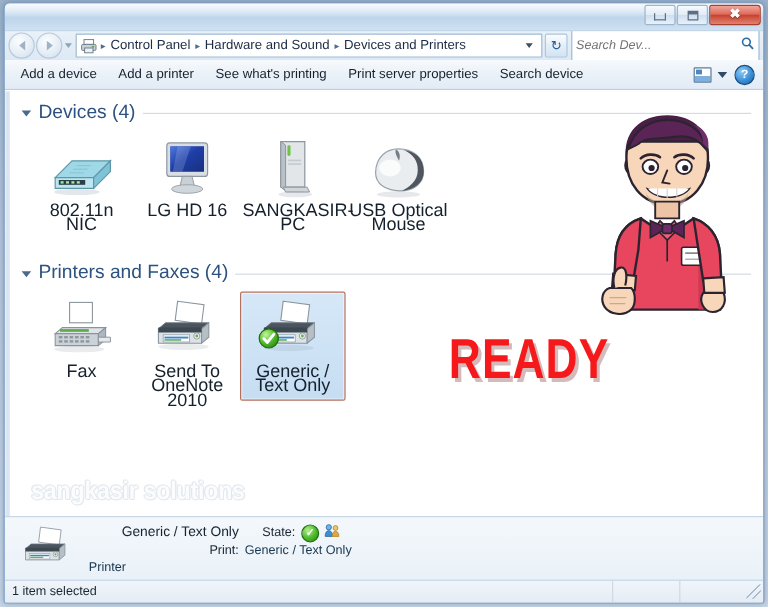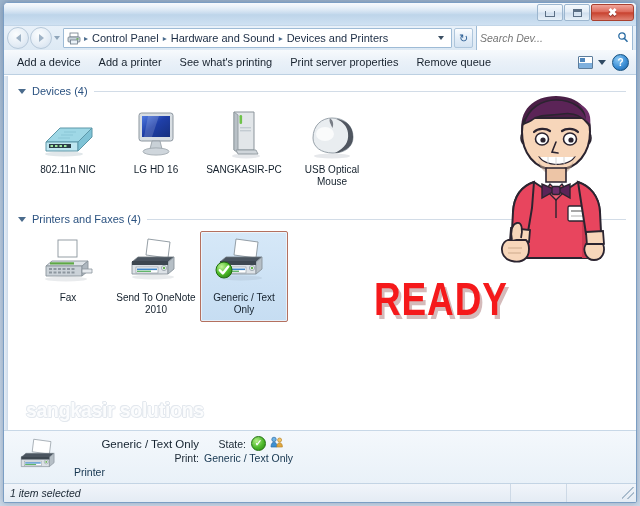--- a/index.html
+++ b/index.html
@@ -307,21 +307,21 @@
     padding-top: 9px;
   }
   .tri-open {
     width: 0; height: 0;
     border-left: 4px solid transparent;
     border-right: 4px solid transparent;
     border-top: 5px solid #4a6b8c;
     cursor: default;
   }
   .section-title {
-    font-size: 11px;
+    font-size: 16px;
     color: #2b5280;
     white-space: nowrap;
   }
   .section-rule {
     flex: 1 1 auto;
     height: 1px;
     background: #d2dce7;
   }
 
   .tilerow {
@@ -349,21 +349,21 @@
   .tile-icon {
     height: 52px;
     width: 64px;
     position: relative;
     display: flex;
     align-items: flex-end;
     justify-content: center;
   }
   .tile-label {
     margin-top: 4px;
-    font-size: 10px;
+    font-size: 15px;
     line-height: 12px;
     color: #14202c;
     text-align: center;
     max-width: 84px;
   }
 
   
   .watermark {
     position: absolute;
     left: 22px;
@@ -455,21 +455,20 @@
   .statusbar {
     flex: 0 0 19px;
     box-sizing: border-box;
     display: flex;
     align-items: center;
     background: linear-gradient(180deg, #f1f5fa 0%, #e4ecf4 100%);
     border-top: 1px solid #c3d4e4;
     font-size: 10.5px;
     color: #1a2733;
     padding-left: 6px;
-    font-style: italic;
   }
   .status-text { flex: 1 1 auto; }
   .status-cell {
     width: 55px;
     height: 100%;
     border-left: 1px solid #cdd9e6;
     flex: 0 0 auto;
   }
   .grip {
     width: 12px; height: 12px; margin-right: 2px;
@@ -544,21 +543,21 @@
           </svg>
         </span>
       </div>
     </div>
 
     <div class="cmdbar">
       <div class="cmd">Add a device</div>
       <div class="cmd">Add a printer</div>
       <div class="cmd">See what's printing</div>
       <div class="cmd">Print server properties</div>
-      <div class="cmd">Remove queue</div>
+      <div class="cmd">Search device</div>
       <div class="cmd-spacer"></div>
       <div class="viewicon"></div>
       <div class="viewdrop"></div>
       <div class="helpicon">?</div>
     </div>
 
     <div class="content">
       <div class="scroll-rail"></div>
 
       <div class="section">

